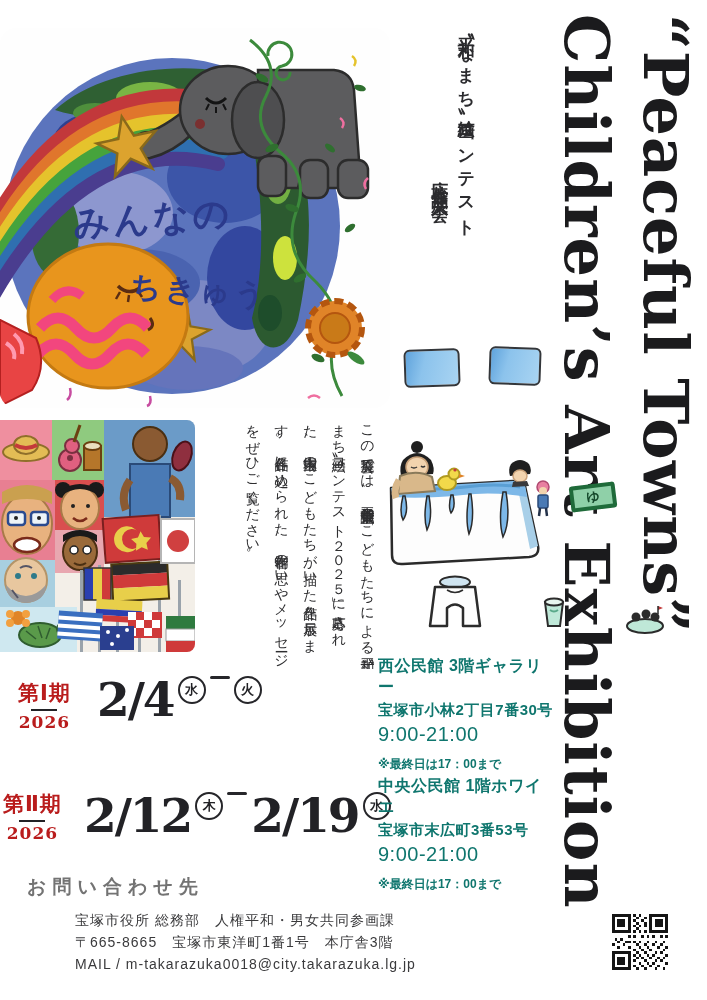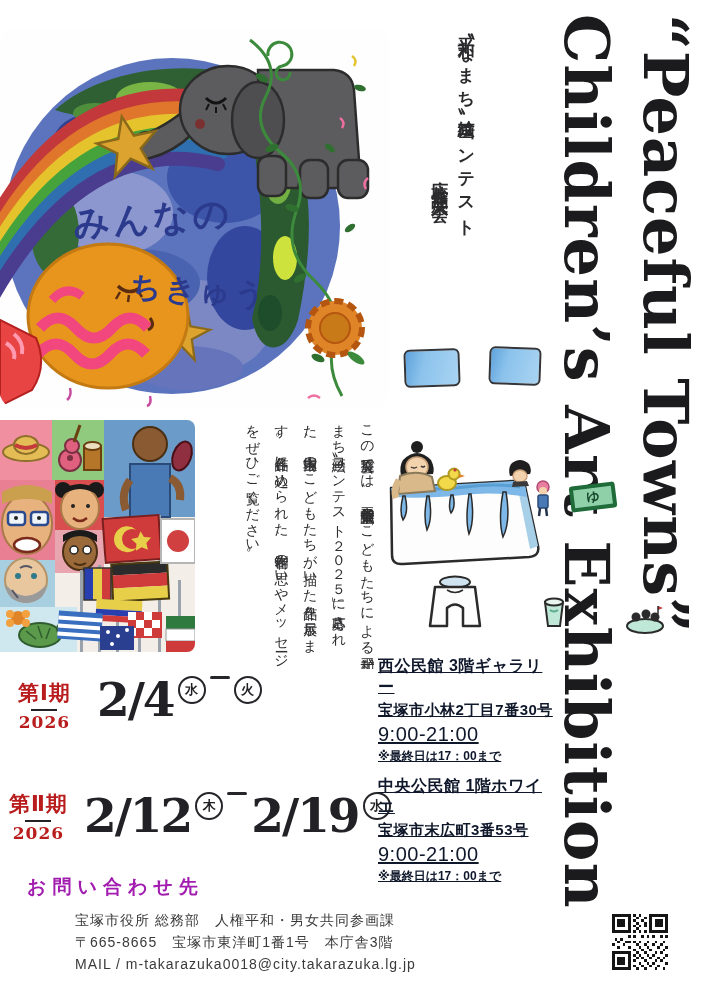--- a/index.html
+++ b/index.html
@@ -30,29 +30,29 @@
   .plabel{display:flex;flex-direction:column;align-items:center;color:#b91c1c;}
   .plabel-top{font-size:21px;font-weight:700;letter-spacing:1px;}
   .plabel-rule{width:26px;height:2px;background:#222226;margin:2px 0 1px;}
   .plabel-year{font-family:"DejaVu Serif","Liberation Serif",serif;font-size:17px;font-weight:700;letter-spacing:1px;}
   .pdates{display:flex;gap:4px;color:#222226;}
   .pdate{font-family:"DejaVu Serif","Liberation Serif",serif;font-weight:700;font-size:47px;letter-spacing:-2px;line-height:1;}
   .day-circle{width:24px;height:24px;border:2px solid #26262a;border-radius:50%;
     display:flex;align-items:center;justify-content:center;font-size:13px;font-weight:700;flex:0 0 auto;}
   .dash{width:20px;height:3px;background:#26262a;border-radius:2px;}
 
-  .venue{width:180px;color:#0f172a;text-decoration:underline;}
+  .venue{width:180px;color:#0f766e;}
   .venue-name{font-size:16px;font-weight:700;letter-spacing:.5px;}
   .venue-address{font-size:15px;font-weight:700;margin-top:3px;letter-spacing:.5px;}
   .venue-hours{font-size:20px;font-weight:500;margin-top:3px;letter-spacing:.5px;}
-  .venue-note{font-size:12px;font-weight:700;margin-top:2px;}
+  .venue-note{font-size:12px;font-weight:700;margin-top:10px;}
 
   
   .contact{left:27px;top:874px;color:#3a3a3c;}
-  .contact-heading{font-size:19px;font-weight:600;letter-spacing:6px;color:#a21caf;}
+  .contact-heading{font-size:19px;font-weight:600;letter-spacing:6px;color:#737373;}
   .contact-line{font-size:14px;font-weight:500;letter-spacing:1px;margin-top:4px;line-height:1.3;margin-left:48px;}
   .contact-line.first{margin-top:11px;}
 
   
   .tile{border:2px solid #33363a;border-radius:6px;
     background:linear-gradient(105deg,#5fa3dc 0%,#8cc3ec 35%,#a9d4f2 100%);}
   .tile1{left:404px;top:349px;width:52px;height:34px;transform:rotate(-2deg);}
   .tile2{left:489px;top:347px;width:48px;height:34px;transform:rotate(2deg);}
   .sign-yu{left:570px;top:484px;width:46px;height:26px;transform:rotate(-7deg);
     background:#8fd0a8;border:4px solid #1f6b3a;border-radius:3px;box-sizing:border-box;
@@ -402,21 +402,21 @@
     <span class="dash"></span>
     <span class="day-circle">火</span>
   </div>
   <div class="abs venue" style="left:378px;top:656px">
     <div class="venue-name">西公民館 3階ギャラリー</div>
     <div class="venue-address">宝塚市小林2丁目7番30号</div>
     <div class="venue-hours">9:00-21:00</div>
     <div class="venue-note">※最終日は17：00まで</div>
   </div>
 
-  <div class="abs plabel" style="left:9px;top:790px">
+  <div class="abs plabel" style="left:3px;top:790px">
     <div class="plabel-top">第Ⅱ期</div>
     <div class="plabel-rule"></div>
     <div class="plabel-year">2026</div>
   </div>
   <div class="abs pdates" style="left:84px;top:792px;height:52px">
     <span class="pdate">2/12</span>
     <span class="day-circle">木</span>
     <span class="dash"></span>
     <span class="pdate">2/19</span>
     <span class="day-circle">水</span>

